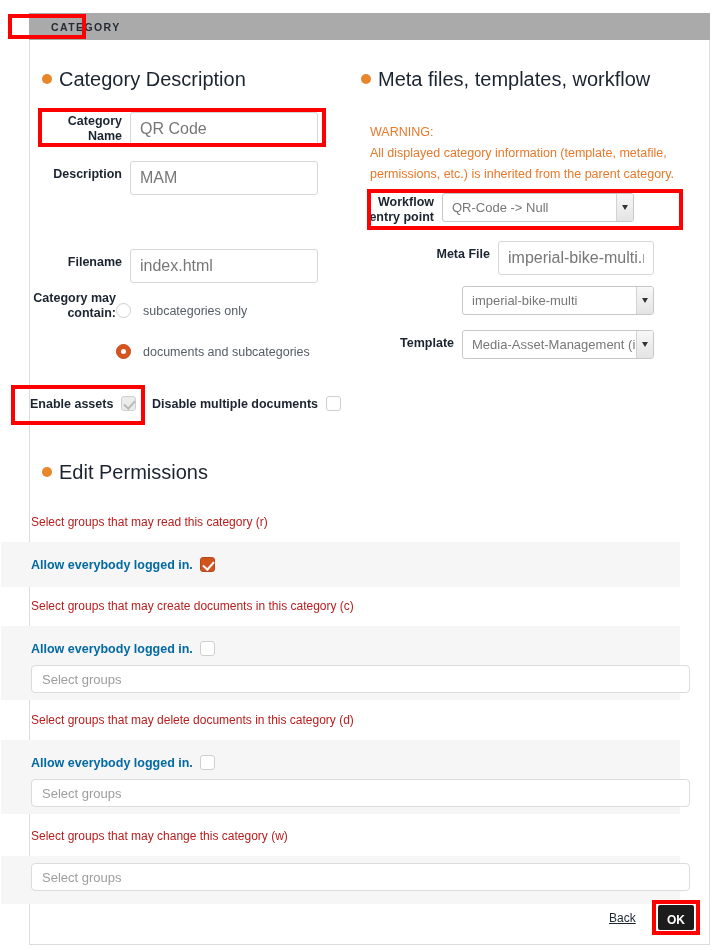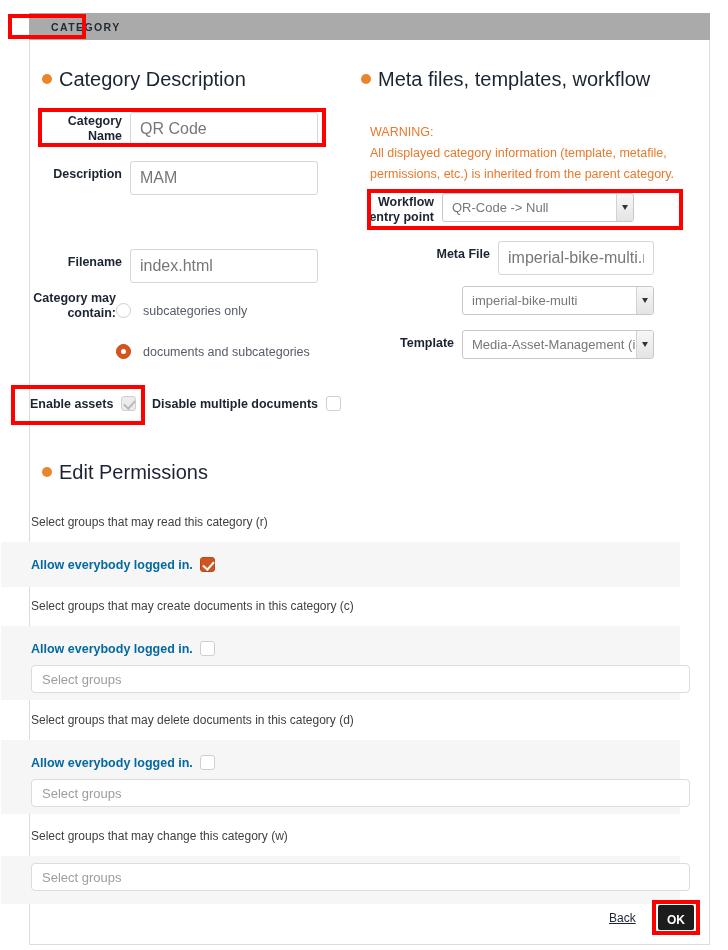--- a/index.html
+++ b/index.html
@@ -161,21 +161,21 @@
   .cb-line { position: absolute; display: flex; align-items: center; }
   .cb-strong {
     font-size: 12.5px; font-weight: bold; color: #1b2430;
     margin-right: 8px; white-space: nowrap;
   }
 
   
   .perm-hint {
     position: absolute;
     font-size: 12px;
-    color: #404040;
+    color: #b91c1c;
     white-space: nowrap;
   }
   .perm-block {
     position: absolute;
     left: 1px; width: 679px;
     background: #f6f6f6;
   }
   .perm-row { position: absolute; display: flex; align-items: center; }
   .perm-lab {
     font-size: 12.5px; font-weight: bold; color: #0369a1; margin-right: 7px;

